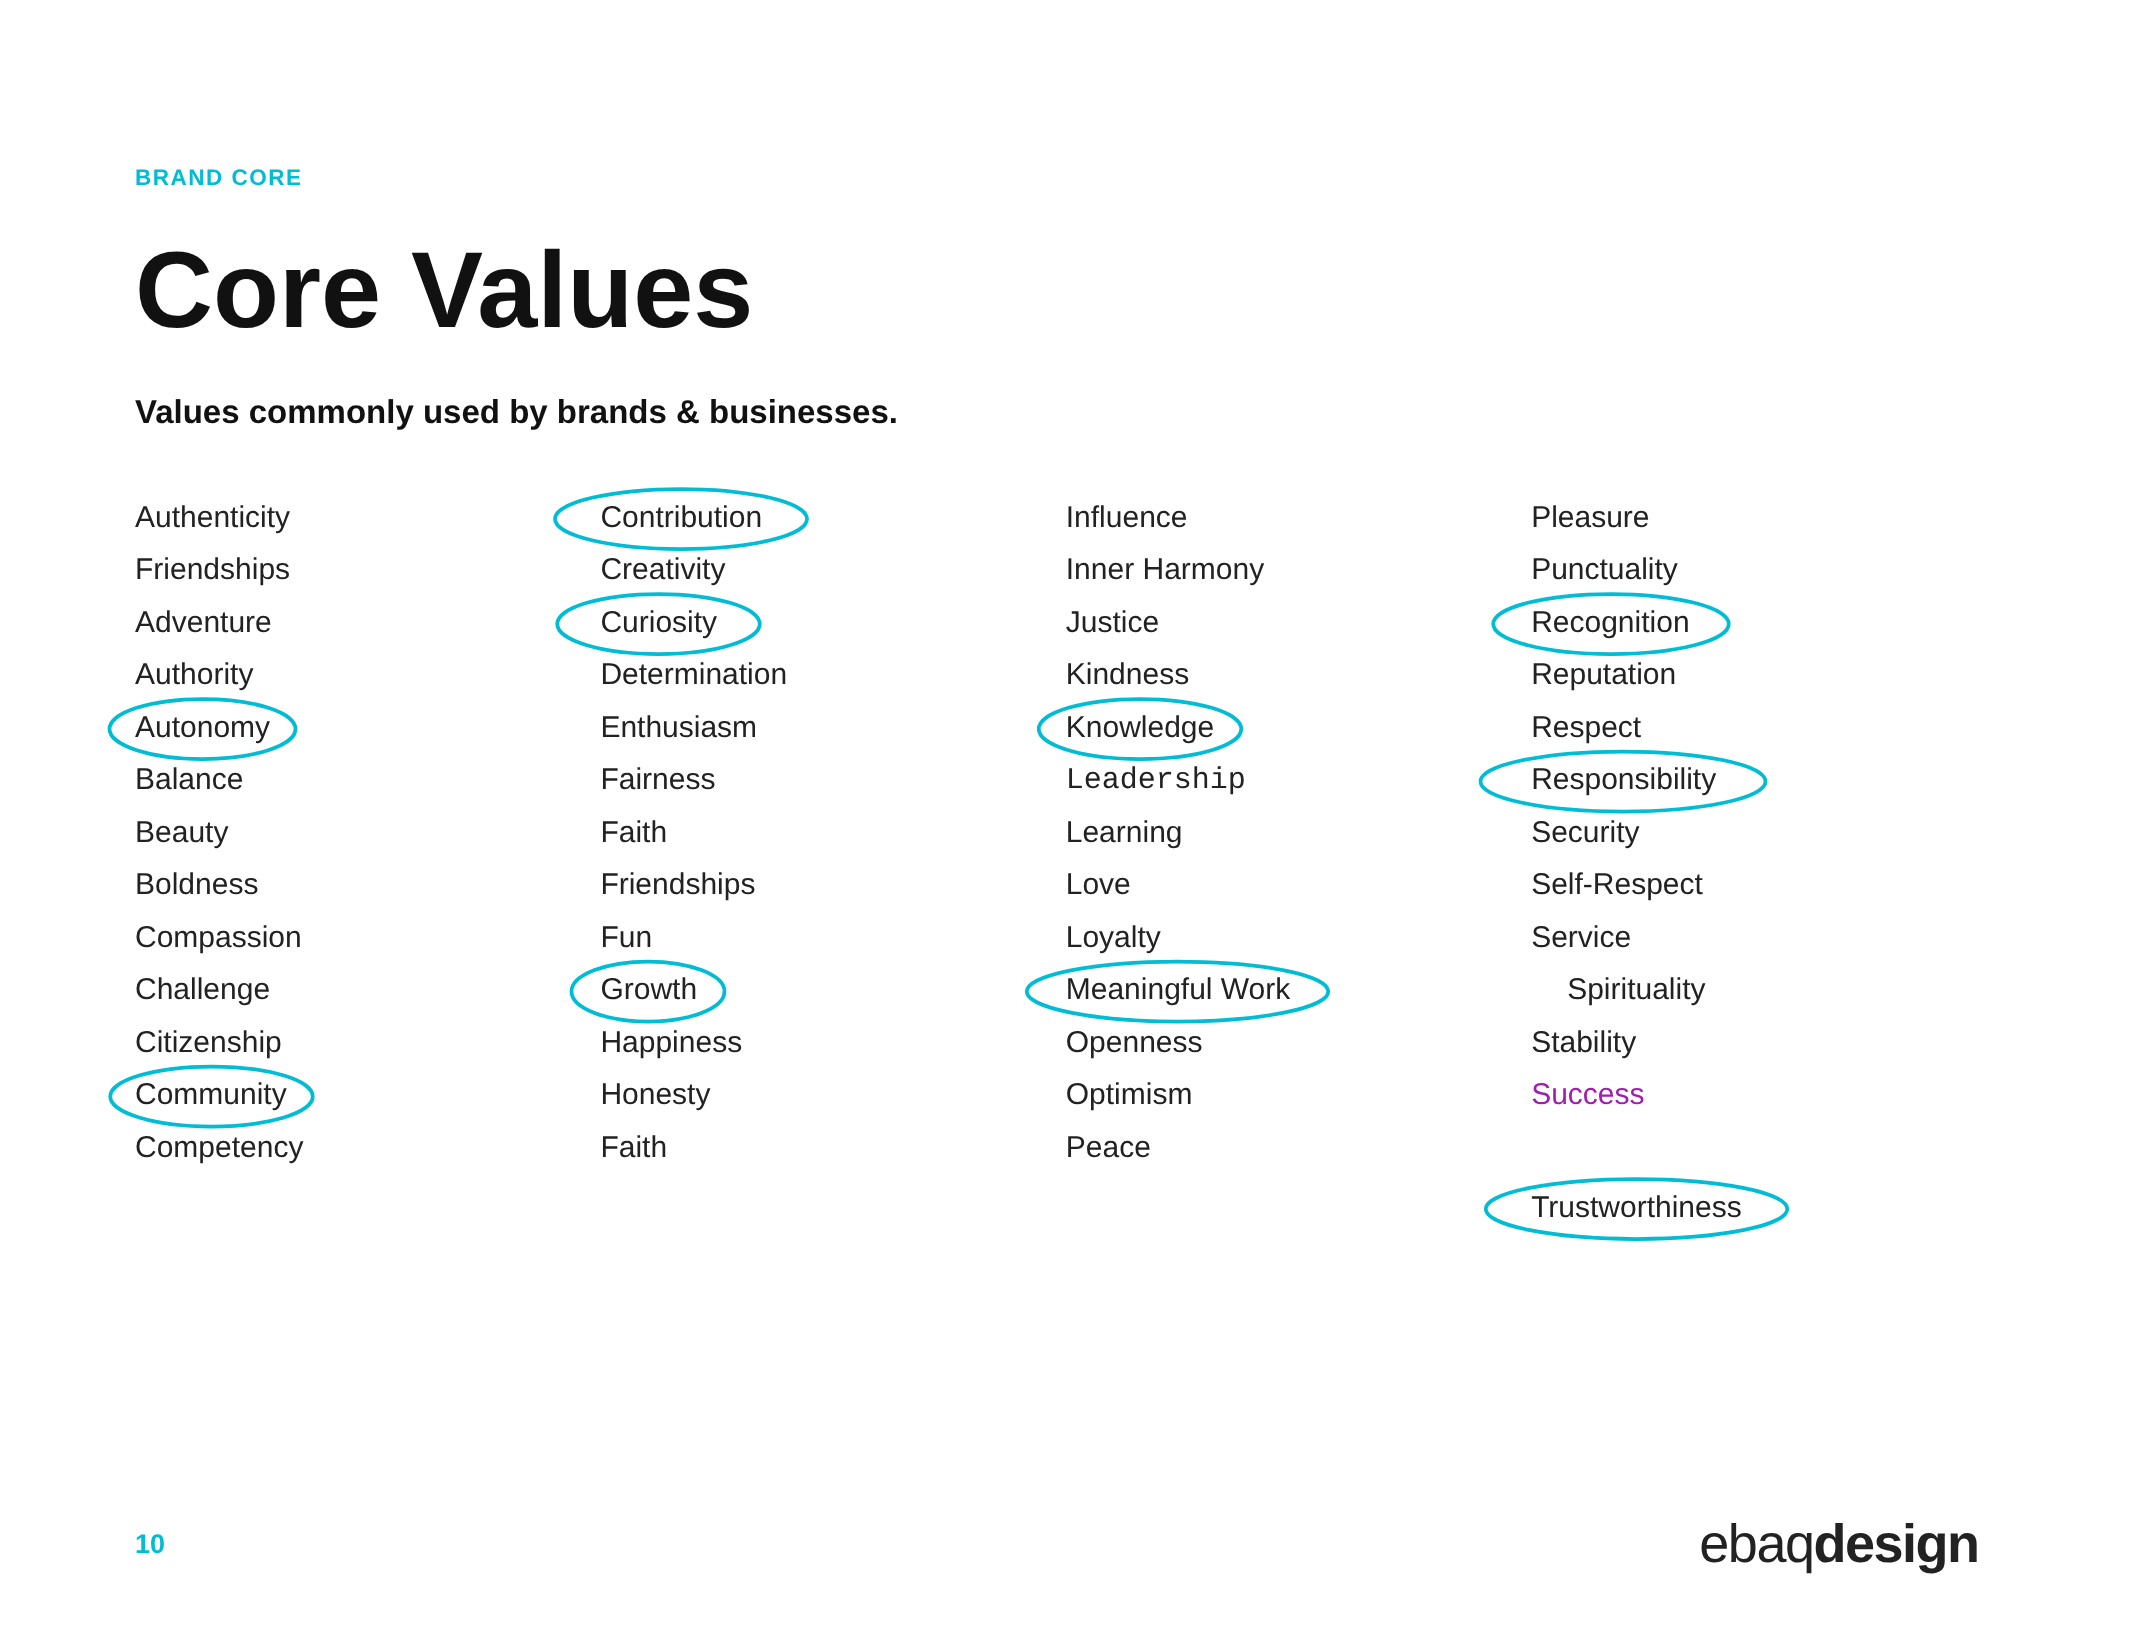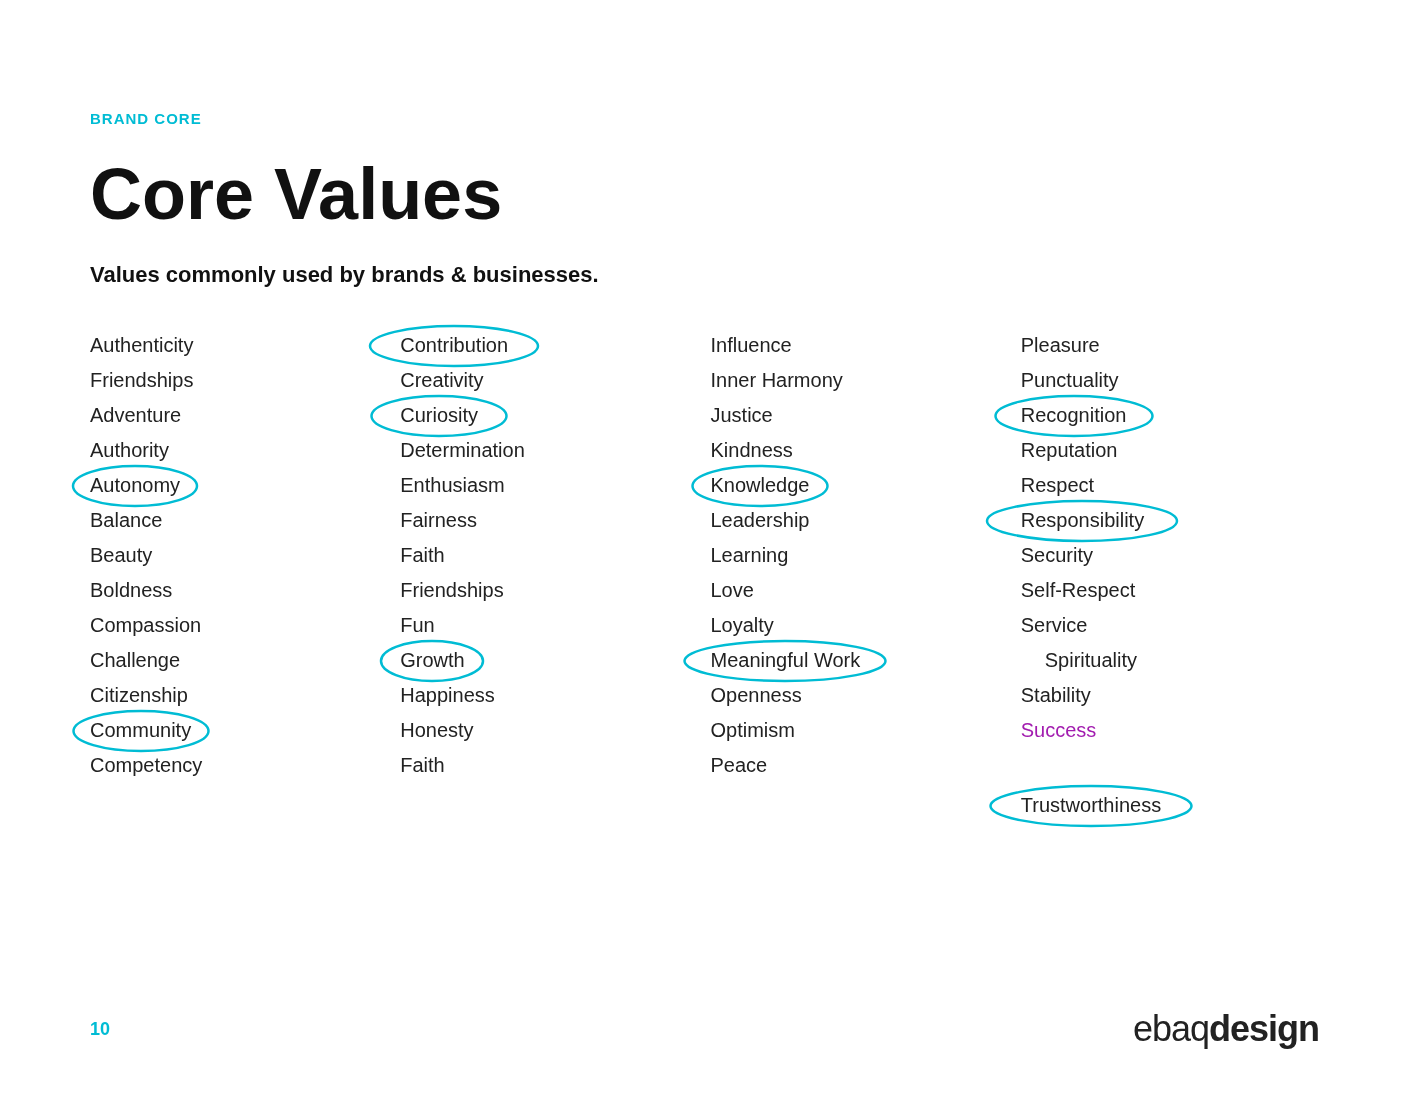--- a/index.html
+++ b/index.html
@@ -150,21 +150,21 @@
         <div style="line-height: 1.75; font-size: 20px; color: rgb(34, 34, 34);">Faith</div>
       </div>
       <div class="values-column">
         <div style="line-height: 1.75; font-size: 20px; color: rgb(34, 34, 34);">Influence</div>
         <div style="line-height: 1.75; font-size: 20px; color: rgb(34, 34, 34);">Inner Harmony</div>
         <div style="line-height: 1.75; font-size: 20px; color: rgb(34, 34, 34);">Justice</div>
         <div style="line-height: 1.75; font-size: 20px; color: rgb(34, 34, 34);">Kindness</div>
         <div style="line-height: 1.75; font-size: 20px; color: rgb(34, 34, 34);"><span class="circled-item" style="display: inline-block; position: relative;">Knowledge<svg width="143" height="44" style="position: absolute; top: 50%; left: 50%; transform: translate(-50%, -50%); overflow: visible; pointer-events: none;">
               <ellipse cx="71.5" cy="22" rx="67.5" ry="20" fill="none" stroke="#00bcd4" stroke-width="2.5"></ellipse>
             </svg></span></div>
-        <div style="line-height: 1.75; font-size: 20px; color: rgb(34, 34, 34);">Leadership</div>
+        <div style="line-height: 1.75; font-size: 20px; color: rgb(34, 34, 34); font-family: Liberation Mono, monospace;">Leadership</div>
         <div style="line-height: 1.75; font-size: 20px; color: rgb(34, 34, 34);">Learning</div>
         <div style="line-height: 1.75; font-size: 20px; color: rgb(34, 34, 34);">Love</div>
         <div style="line-height: 1.75; font-size: 20px; color: rgb(34, 34, 34);">Loyalty</div>
         <div style="line-height: 1.75; font-size: 20px; color: rgb(34, 34, 34);"><span class="circled-item" style="display: inline-block; position: relative;">Meaningful Work<svg width="209" height="44" style="position: absolute; top: 50%; left: 50%; transform: translate(-50%, -50%); overflow: visible; pointer-events: none;">
               <ellipse cx="104.5" cy="22" rx="100.5" ry="20" fill="none" stroke="#00bcd4" stroke-width="2.5"></ellipse>
             </svg></span></div>
         <div style="line-height: 1.75; font-size: 20px; color: rgb(34, 34, 34);">Openness</div>
         <div style="line-height: 1.75; font-size: 20px; color: rgb(34, 34, 34);">Optimism</div>
         <div style="line-height: 1.75; font-size: 20px; color: rgb(34, 34, 34);">Peace</div>
       </div>

